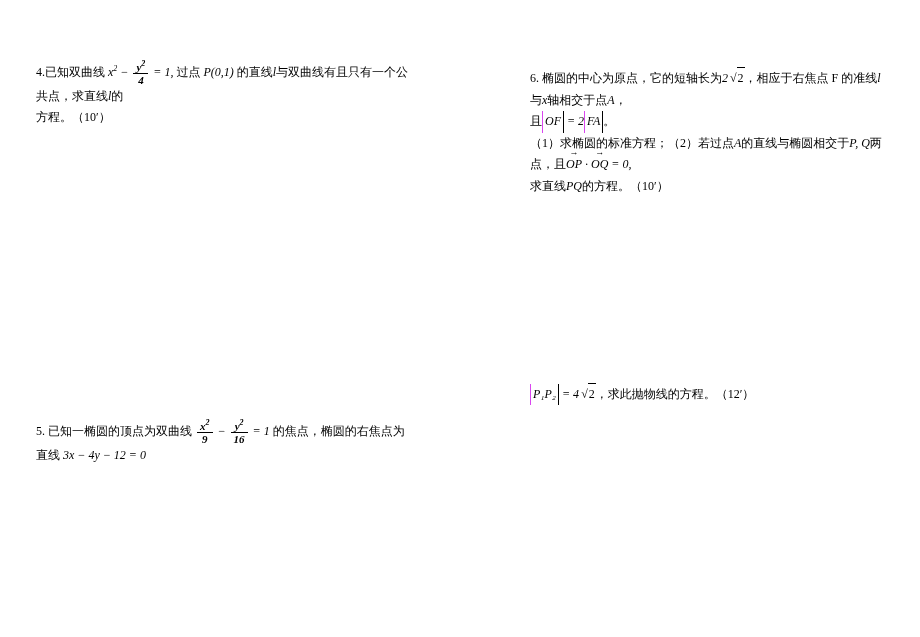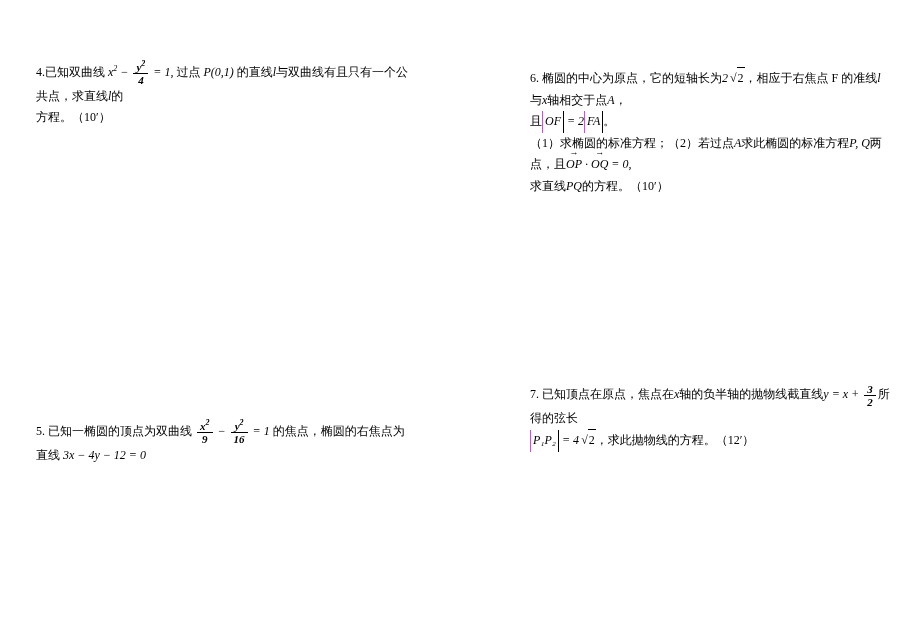--- a/index.html
+++ b/index.html
@@ -113,28 +113,25 @@
 
 <div class="page right-page">
   <div class="problem p6">
     <div>
       <span>6. </span><span>椭圆的中心为原点，它的短轴长为</span><span class="math">2</span><span class="sqrt"><span class="sqrt-content">2</span></span><span>，相应于右焦点 F 的准线</span><span class="math">l</span><span>与</span><span class="math">x</span><span>轴相交于点</span><span class="math">A</span><span>，</span>
     </div>
     <div>
       <span>且</span><span class="abs math"><span>OF</span></span><span class="math"> = 2</span><span class="abs math"><span>FA</span></span><span>。</span>
     </div>
     <div>
-      <span>（1）求椭圆的标准方程；（2）若过点</span><span class="math">A</span><span>求此椭圆的标准方程</span><span class="math">P, Q</span><span>两点，且</span><span class="vec math"><span>OP</span></span><span class="math"> · </span><span class="vec math"><span>OQ</span></span><span class="math"> = 0,</span>
+      <span>（1）求椭圆的标准方程；（2）若过点</span><span class="math">A</span><span>的直线与椭圆相交于</span><span class="math">P, Q</span><span>两点，且</span><span class="vec math"><span>OP</span></span><span class="math"> · </span><span class="vec math"><span>OQ</span></span><span class="math"> = 0,</span>
     </div>
     <div>
       <span>求直线</span><span class="math">PQ</span><span>的方程。（10′）</span>
     </div>
   </div>
 
   <div class="problem p7">
     <div>
-      <span>7. </span><span>已知顶点在原点，焦点在</span><span class="math">x</span><span>轴的负半轴的抛物线截直线</span><span class="math"><span>y = x + </span><span class="frac"><span class="num">3</span><span class="den">2</span></span></span><span>所得的弦长</span>
-    </div>
-    <div>
       <span class="abs math"><span>P₁P₂</span></span><span class="math"> = 4</span><span class="sqrt"><span class="sqrt-content">2</span></span><span>，求此抛物线的方程。（12′）</span>
     </div>
   </div>
 </div>
 
 </body></html>

